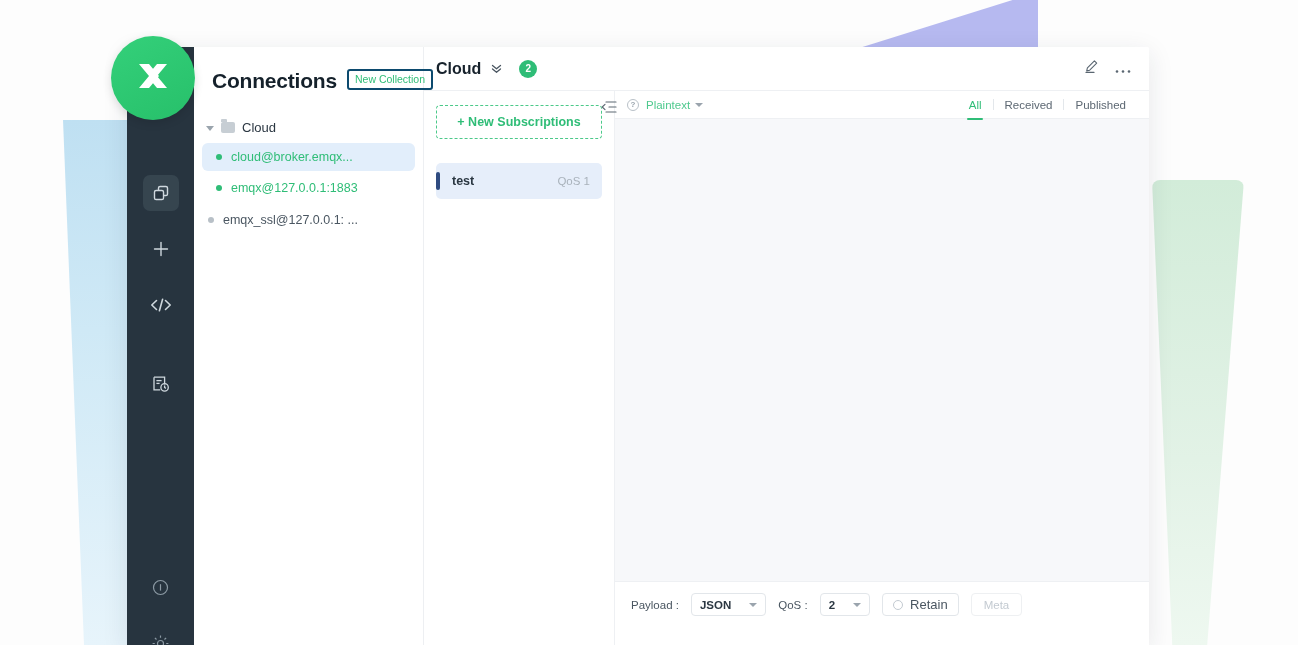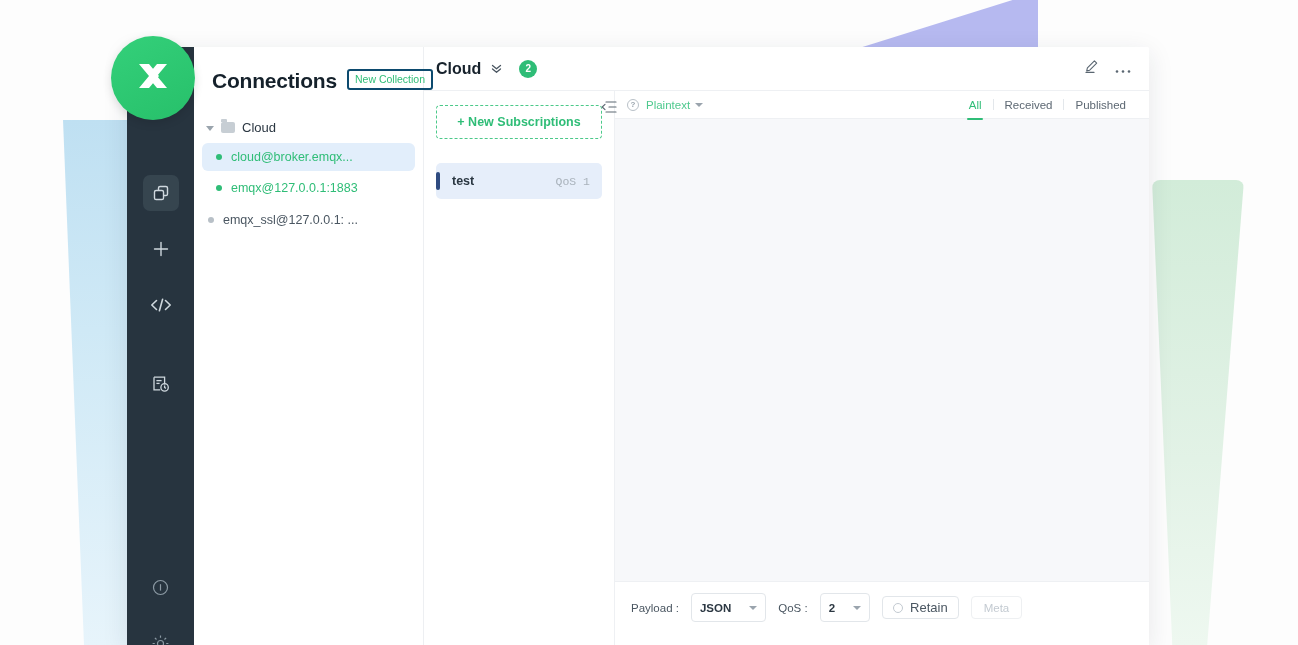--- a/index.html
+++ b/index.html
@@ -141,21 +141,21 @@
     border:1px dashed #4cc98a; color:#2fbd77; border-radius:4px;
     font-size:12.5px; text-align:center; padding:9px 0; font-weight:bold;
   }
   .sub-item {
     margin-top:24px; background:#e6eefa; border-radius:5px;
     display:flex; align-items:center; padding:9px 12px 9px 0;
     position:relative;
   }
   .sub-item .bar { width:4px; height:18px; background:#2f4b80; border-radius:2px; margin-right:12px; }
   .sub-item .topic { font-size:12.5px; color:#2b3742; font-weight:bold; }
-  .sub-item .qos { margin-left:auto; font-size:11.5px; color:#a9b2bb;font-family:Liberation Mono, monospace; }
+  .sub-item .qos { margin-left:auto; font-size:11.5px; color:#a9b2bb; }
 
   
   #messages-pane { flex:1 1 auto; display:flex; flex-direction:column; min-width:0; }
   #messages-toolbar {
     height:28px; flex:0 0 28px; display:flex; align-items:center;
     padding:0 12px; border-bottom:1px solid #eef0f3; position:relative;
   }
   #collapse-left-icon { position:absolute; left:-14px; top:9px; color:#5d6873; }
   #help-icon {
     width:12px; height:12px; border-radius:50%; border:1px solid #b9c1c8;
@@ -177,21 +177,21 @@
   #messages-body { flex:1 1 auto; background:#f7f8fa; min-height:0; }
 
   
   #publish-bar {
     flex:0 0 66px; border-top:1px solid #eef0f3; background:#fff;
     padding:11px 16px 0 16px;
   }
   #publish-controls { display:flex; align-items:center; gap:12px; }
   .pub-label { font-size:11.5px; color:#4a5661; }
   .pub-select {
-    border:1px solid #e2e6ea; border-radius:4px; height:29px;
+    border:1px solid #e2e6ea; border-radius:4px; height:23px;
     display:flex; align-items:center; padding:0 8px; gap:18px;
     font-size:11.5px; color:#2b3742; font-weight:bold;
   }
   .pub-select.wide { min-width:72px; }
   .pub-select .tri-down { margin-left:auto; }
   #retain-box {
     border:1px solid #e2e6ea; border-radius:4px; height:23px;
     display:flex; align-items:center; padding:0 10px; gap:7px;
     font-size:13px; color:#4a5661;
   }

